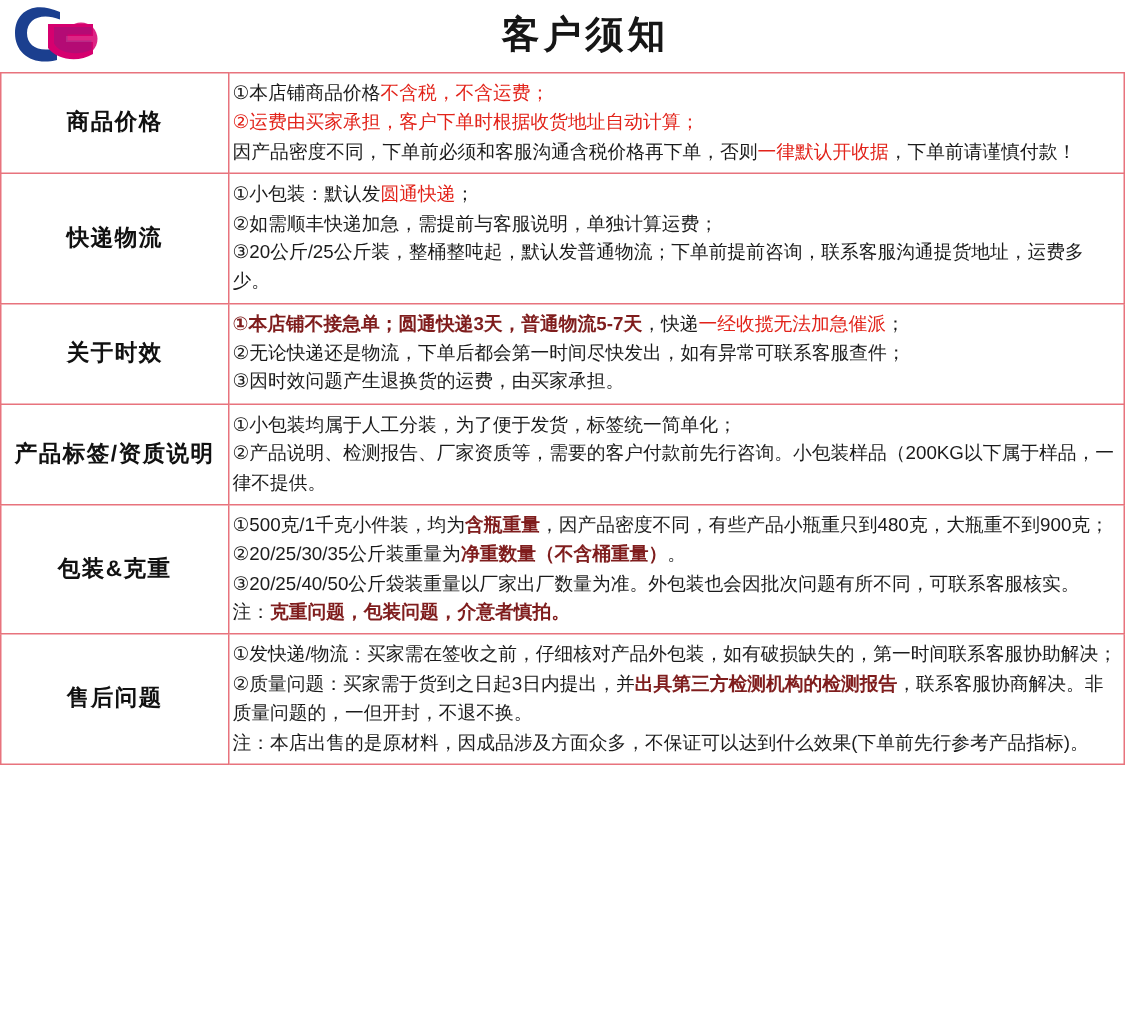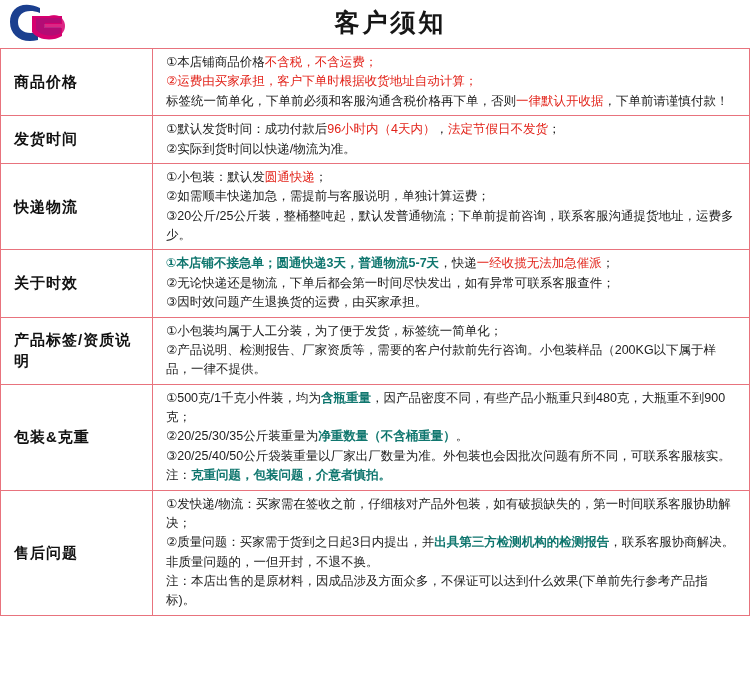--- a/index.html
+++ b/index.html
@@ -44,43 +44,43 @@
   }
   
   table.notice {
     border-collapse: collapse;
     width: 750px;
     table-layout: fixed;
   }
   table.notice td {
     border: 1px solid #e8737d;
     vertical-align: middle;
-    padding: 4px 13px;
+    padding: 4px 2px;
   }
   td.label {
     width: 152px;
-    text-align: left;
+    text-align: center;
     font-weight: bold;
     font-size: 15px;
     letter-spacing: 1px;
     line-height: 1.35;
     color: #111;
   }
   td.content {
     font-size: 12.5px;
     line-height: 1.55;
     color: #1b1b1b;
     padding: 5px 7px 6px 7px;
   }
   td.content p {
     margin: 0;
     padding: 0;
   }
   .red { color: #e2231a; }
-  .rb { color: #0f766e; font-weight: bold; text-align: right; }
+  .rb { color: #7f1d1d; font-weight: bold; text-align: right; }
 </style>
 </head>
 <body>
 
 <div id="page">
 
   <div class="header">
     <svg class="logo" viewBox="0 0 72 44">
       <path d="M34 6 C16 -2 4 6 4 20 C4 34 16 42 32 38 L32 30 C20 33 12 29 12 20 C12 11 21 6 34 11 Z" fill="#1b3f8f"></path>
       <path d="M26 14 L56 14 L56 22 L38 22 L38 26 L56 26 L56 34 C46 40 32 38 26 30 Z" fill="#d6006f"></path>
@@ -90,28 +90,21 @@
     <div class="doc-title">客户须知</div>
   </div>
 
   <table class="notice">
     <tbody>
         <tr>
           <td class="label">商品价格</td>
           <td class="content">
             <p><span>①本店铺商品价格</span><span class="red">不含税，不含运费；</span></p>
             <p><span class="red">②运费由买家承担，客户下单时根据收货地址自动计算；</span></p>
-            <p><span>标签统一简单化，下单前必须和客服沟通含税价格再下单，否则</span><span class="red">一律默认开收据</span><span>，下单前请谨慎付款！</span></p>
-          </td>
-        </tr>
-        <tr>
-          <td class="label">发货时间</td>
-          <td class="content">
-            <p><span>①默认发货时间：成功付款后</span><span class="red">96小时内（4天内）</span><span>，</span><span class="red">法定节假日不发货</span><span>；</span></p>
-            <p><span>②实际到货时间以快递/物流为准。</span></p>
+            <p><span>因产品密度不同，下单前必须和客服沟通含税价格再下单，否则</span><span class="red">一律默认开收据</span><span>，下单前请谨慎付款！</span></p>
           </td>
         </tr>
         <tr>
           <td class="label">快递物流</td>
           <td class="content">
             <p><span>①小包装：默认发</span><span class="red">圆通快递</span><span>；</span></p>
             <p><span>②如需顺丰快递加急，需提前与客服说明，单独计算运费；</span></p>
             <p><span>③20公斤/25公斤装，整桶整吨起，默认发普通物流；下单前提前咨询，联系客服沟通提货地址，运费多少。</span></p>
           </td>
         </tr>

